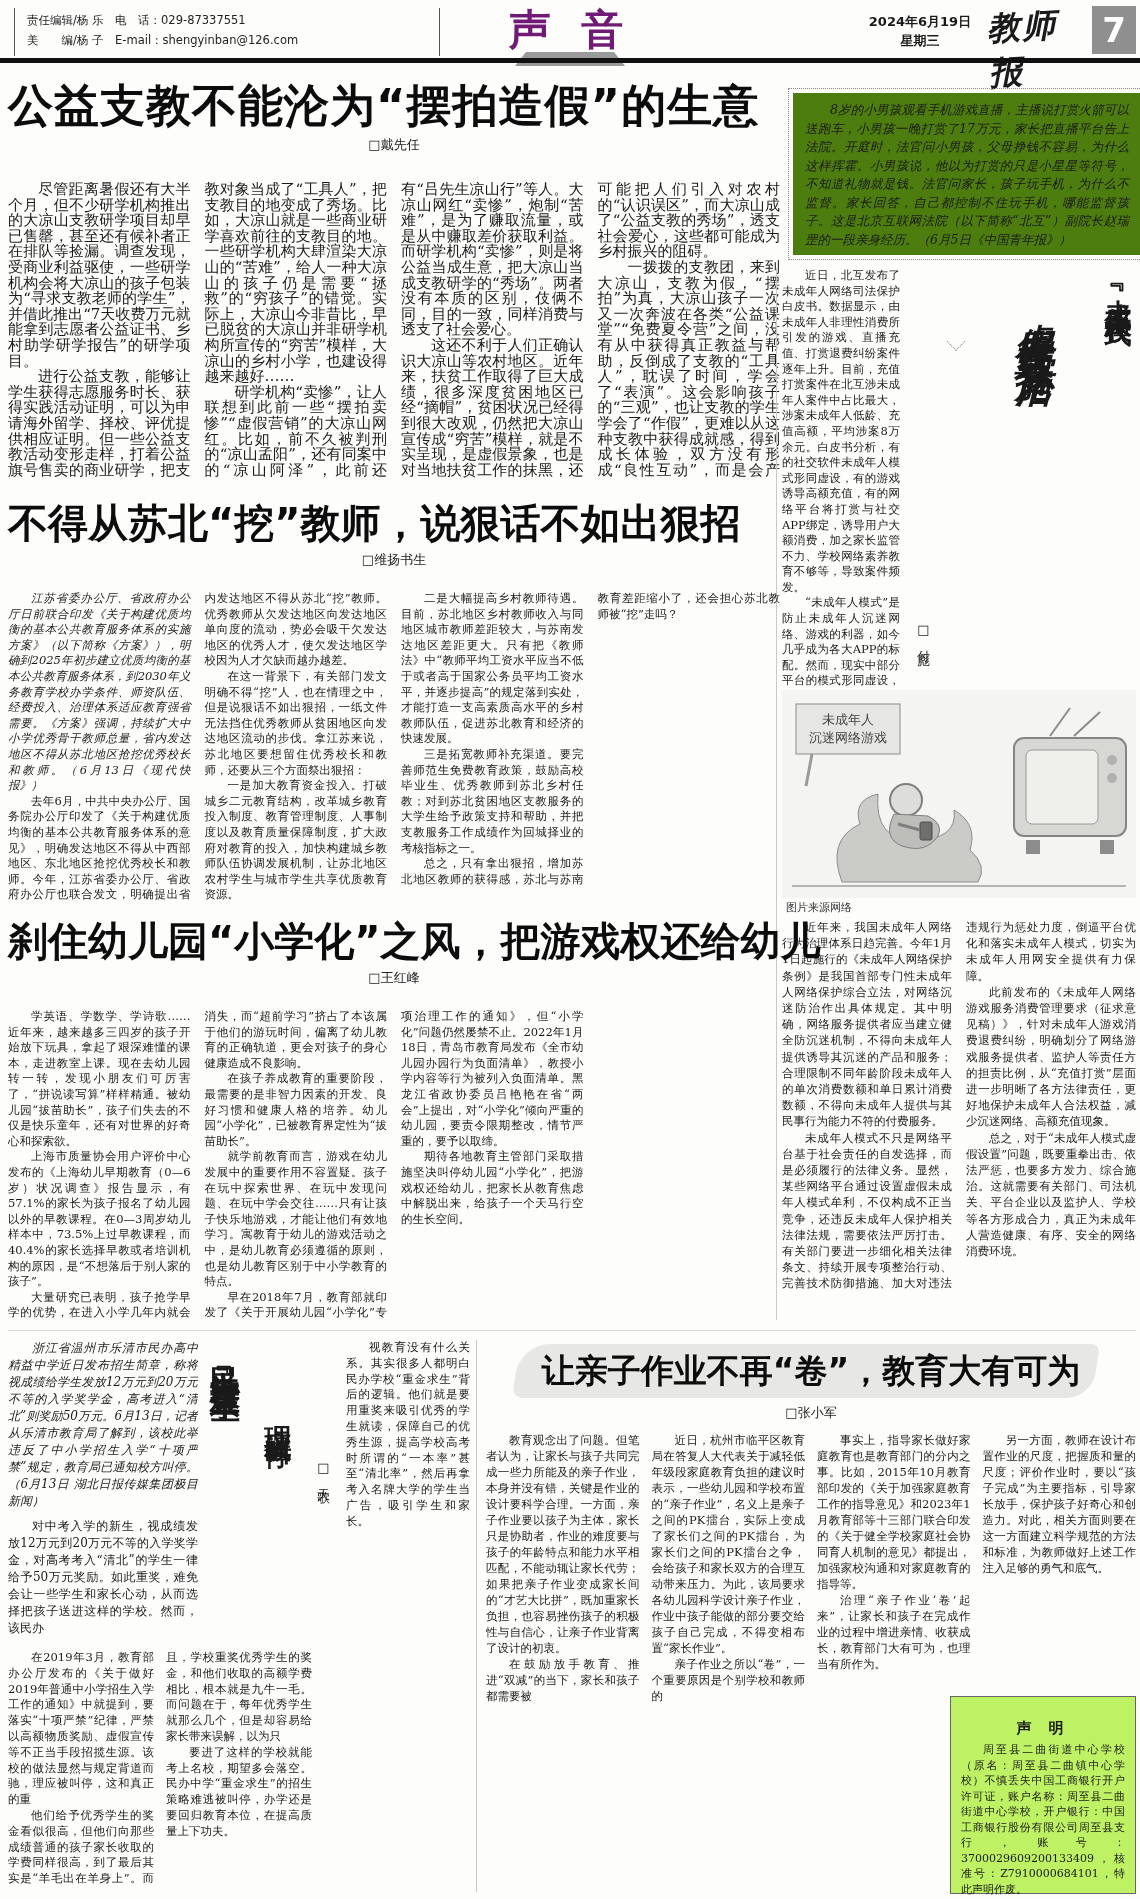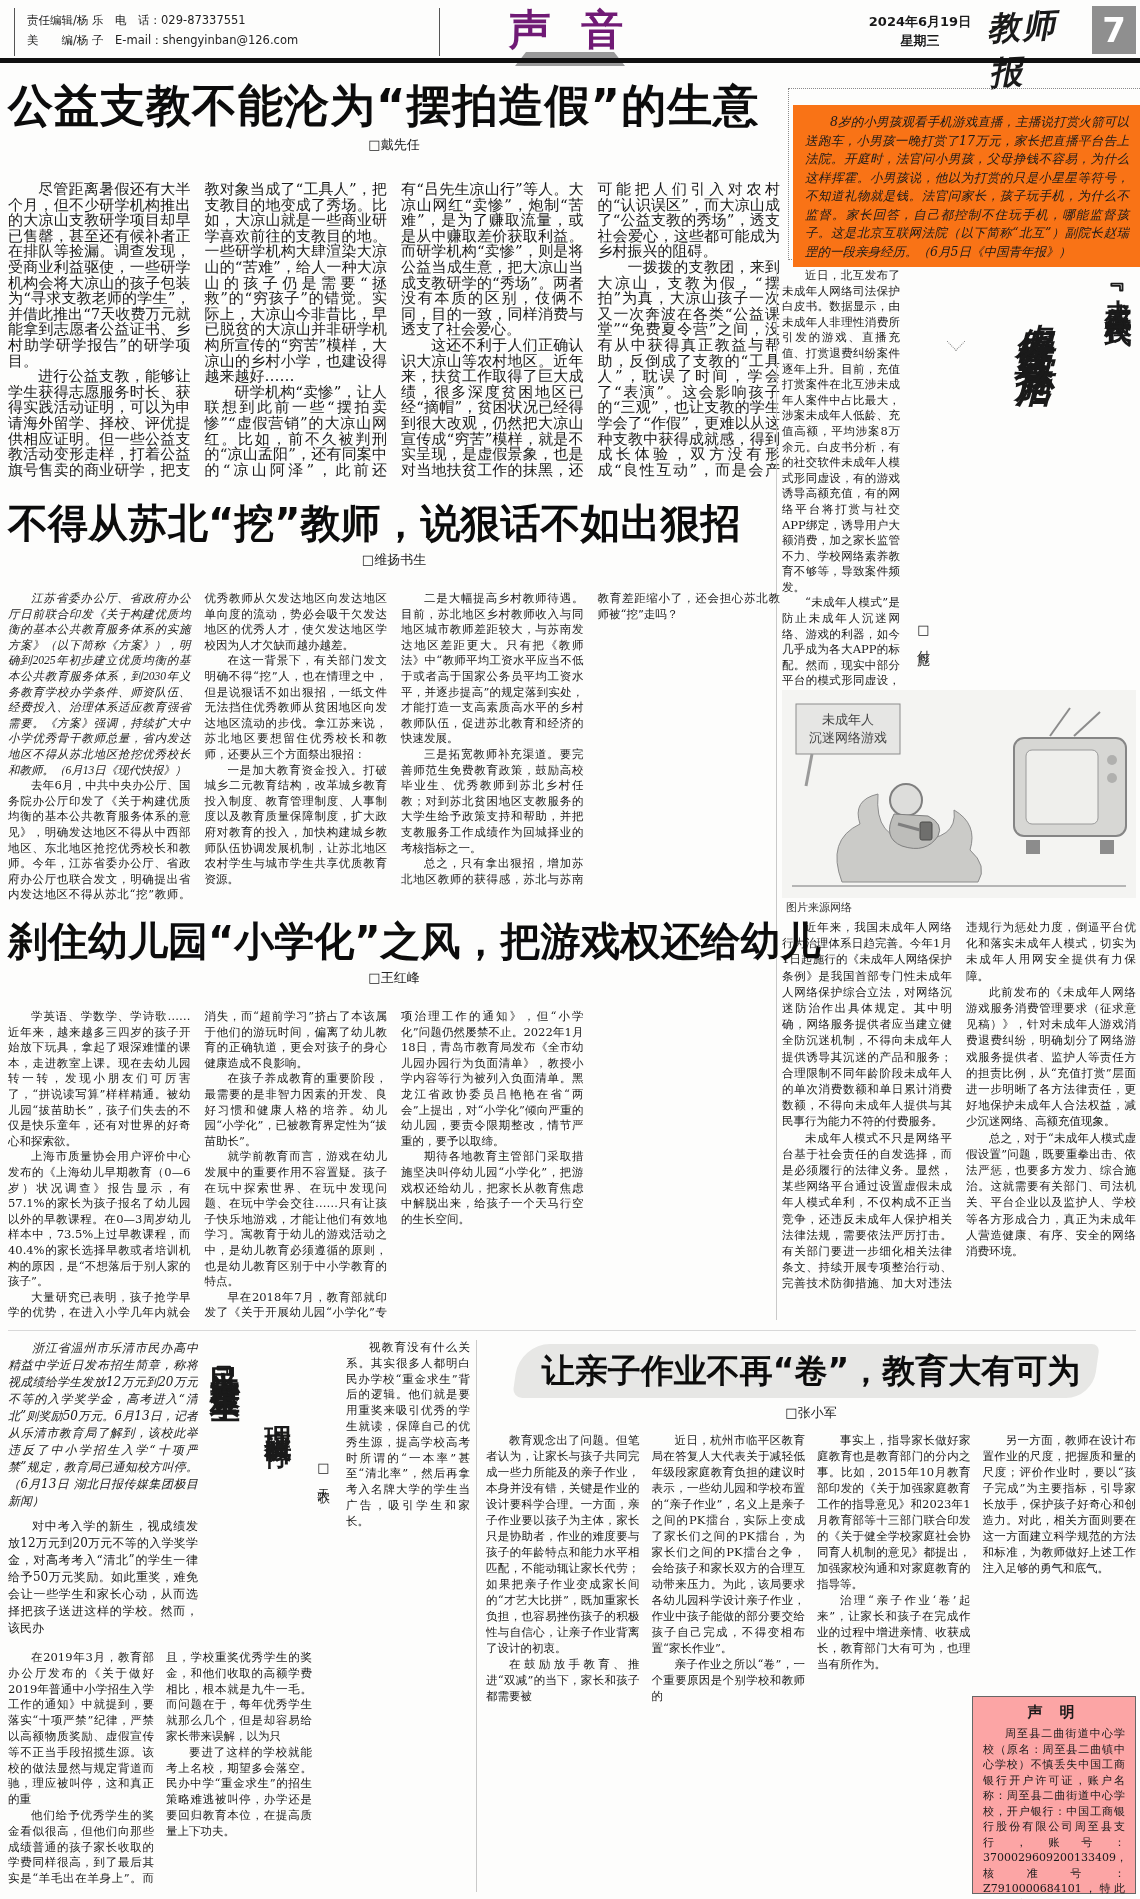--- a/index.html
+++ b/index.html
@@ -30,22 +30,22 @@
   .vline{position:absolute;width:1px;background:#c9c9c9;}
   .hline{position:absolute;height:1px;background:#d8d8d8;}
   
   #a1{position:absolute;left:8px;top:76px;width:772px;}
   #a1 .headline{font-size:45px;letter-spacing:1px;}
   #a1 .body-cols{margin-top:28px;height:300px;column-count:4;column-gap:14px;
                  font-size:15px;line-height:15.6px;}
   
   #qbox{position:absolute;left:788px;top:88px;width:348px;height:162px;
         border:1px dotted #8a8a8a;padding:4px;}
-  #qbox .inner{background:#f97316;height:100%;padding:8px 12px;box-sizing:border-box;
-               font-size:12.5px;line-height:18.5px;font-style:italic;text-align:justify;overflow:hidden;margin-top:12px;}
+  #qbox .inner{background:#4d7c0f;height:100%;padding:8px 12px;box-sizing:border-box;
+               font-size:12.5px;line-height:18.5px;font-style:italic;text-align:justify;overflow:hidden;}
   #qbox .inner p{margin:0;text-indent:2em;}
   .notch{position:absolute;left:160px;top:252px;width:13px;height:13px;background:#fdfdfc;
          border-right:1px dotted #8a8a8a;border-bottom:1px dotted #8a8a8a;transform:rotate(45deg);margin-top:-7px;}
   
   #ra{position:absolute;left:782px;top:268px;width:354px;height:1052px;}
   #ra .row1{display:flex;gap:10px;height:418px;}
   #ra .col1{width:118px;font-size:11.5px;line-height:15.6px;text-align:justify;overflow:hidden;}
   #ra .col1 p{margin:0;text-indent:2em;}
   #ra .art{flex:1;position:relative;}
   .v-sub{position:absolute;right:0;top:6px;writing-mode:vertical-rl;text-orientation:upright;
@@ -90,22 +90,22 @@
   
   #qz{position:absolute;left:486px;top:1342px;width:650px;height:552px;}
   #qz .hwrap{position:relative;height:60px;}
   #qz .brush{position:absolute;left:30px;top:2px;width:580px;height:54px;background:#e7e7e5;
              border-radius:30px 8px 26px 10px;transform:skewX(-8deg);}
   #qz .headline{position:relative;font-size:33px;text-align:center;line-height:58px;}
   #qz .byline{margin-top:2px;}
   #qz .cols{display:flex;gap:12px;margin-top:10px;height:452px;}
   #qz .qcol{flex:1;font-size:11.5px;line-height:16px;text-align:justify;overflow:hidden;}
   #qz .qcol p{margin:0;text-indent:2em;}
-  #sm{position:absolute;right:0;bottom:0;width:164px;height:198px;border:1px solid #666;
-      background:#fca5a5;padding:6px 10px;box-sizing:border-box;}
+  #sm{position:absolute;right:0;bottom:0;width:186px;height:198px;border:1px solid #666;
+      background:#bef264;padding:22px 10px;box-sizing:border-box;}
   #sm .smt{text-align:center;font-weight:700;font-size:15px;letter-spacing:6px;margin-bottom:4px;}
   #sm .smb{font-size:11px;line-height:15.5px;text-align:justify;text-indent:2em;}
 </style>
 </head>
 <body>
 
 <div id="page">
 
   <div class="hdr">
     <div class="edbox">
@@ -190,21 +190,21 @@
         <p>此前发布的《未成年人网络游戏服务消费管理要求（征求意见稿）》，针对未成年人游戏消费退费纠纷，明确划分了网络游戏服务提供者、监护人等责任方的担责比例，从“充值打赏”层面进一步明晰了各方法律责任，更好地保护未成年人合法权益，减少沉迷网络、高额充值现象。</p>
         <p>总之，对于“未成年人模式虚假设置”问题，既要重拳出击、依法严惩，也要多方发力、综合施治。这就需要有关部门、司法机关、平台企业以及监护人、学校等各方形成合力，真正为未成年人营造健康、有序、安全的网络消费环境。</p>
       </div>
   </div>
   <div class="vline" style="left:776px;top:268px;height:1052px;"></div>
 
   <div id="a2">
     <div class="headline">不得从苏北“挖”教师，说狠话不如出狠招</div>
     <div class="byline">□维扬书生</div>
     <div class="body-cols kai-first">
-        <p style="font-style: italic; font-family: Liberation Serif, serif;">江苏省委办公厅、省政府办公厅日前联合印发《关于构建优质均衡的基本公共教育服务体系的实施方案》（以下简称《方案》），明确到2025年初步建立优质均衡的基本公共教育服务体系，到2030年义务教育学校办学条件、师资队伍、经费投入、治理体系适应教育强省需要。《方案》强调，持续扩大中小学优秀骨干教师总量，省内发达地区不得从苏北地区抢挖优秀校长和教师。（6月13日《现代快报》）</p>
+        <p style="font-style: italic;">江苏省委办公厅、省政府办公厅日前联合印发《关于构建优质均衡的基本公共教育服务体系的实施方案》（以下简称《方案》），明确到2025年初步建立优质均衡的基本公共教育服务体系，到2030年义务教育学校办学条件、师资队伍、经费投入、治理体系适应教育强省需要。《方案》强调，持续扩大中小学优秀骨干教师总量，省内发达地区不得从苏北地区抢挖优秀校长和教师。（6月13日《现代快报》）</p>
         <p>去年6月，中共中央办公厅、国务院办公厅印发了《关于构建优质均衡的基本公共教育服务体系的意见》，明确发达地区不得从中西部地区、东北地区抢挖优秀校长和教师。今年，江苏省委办公厅、省政府办公厅也联合发文，明确提出省内发达地区不得从苏北“挖”教师。优秀教师从欠发达地区向发达地区单向度的流动，势必会吸干欠发达地区的优秀人才，使欠发达地区学校因为人才欠缺而越办越差。</p>
         <p>在这一背景下，有关部门发文明确不得“挖”人，也在情理之中，但是说狠话不如出狠招，一纸文件无法挡住优秀教师从贫困地区向发达地区流动的步伐。拿江苏来说，苏北地区要想留住优秀校长和教师，还要从三个方面祭出狠招：</p>
         <p>一是加大教育资金投入。打破城乡二元教育结构，改革城乡教育投入制度、教育管理制度、人事制度以及教育质量保障制度，扩大政府对教育的投入，加快构建城乡教师队伍协调发展机制，让苏北地区农村学生与城市学生共享优质教育资源。</p>
         <p>二是大幅提高乡村教师待遇。目前，苏北地区乡村教师收入与同地区城市教师差距较大，与苏南发达地区差距更大。只有把《教师法》中“教师平均工资水平应当不低于或者高于国家公务员平均工资水平，并逐步提高”的规定落到实处，才能打造一支高素质高水平的乡村教师队伍，促进苏北教育和经济的快速发展。</p>
         <p>三是拓宽教师补充渠道。要完善师范生免费教育政策，鼓励高校毕业生、优秀教师到苏北乡村任教；对到苏北贫困地区支教服务的大学生给予政策支持和帮助，并把支教服务工作成绩作为回城择业的考核指标之一。</p>
         <p>总之，只有拿出狠招，增加苏北地区教师的获得感，苏北与苏南教育差距缩小了，还会担心苏北教师被“挖”走吗？</p>
       </div>
   </div>
 
   <div id="a3">

